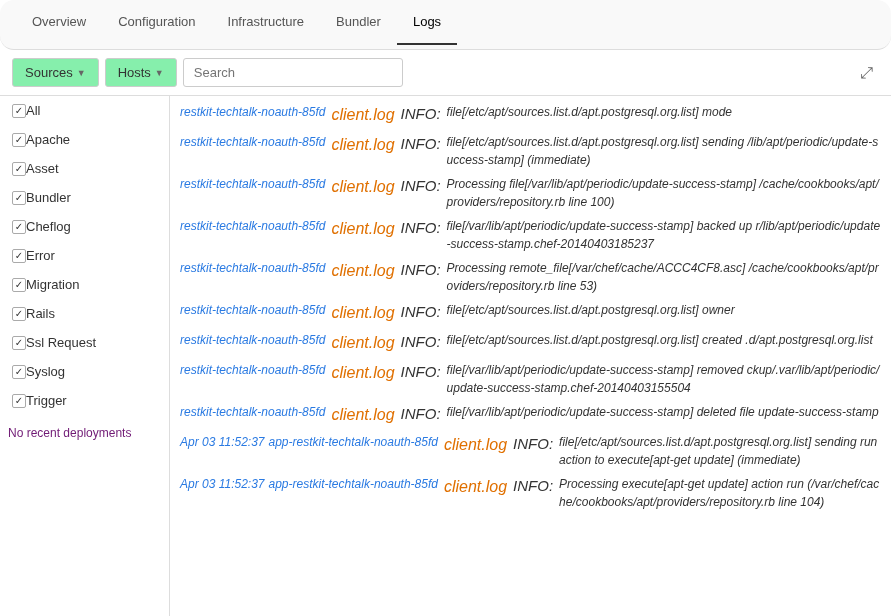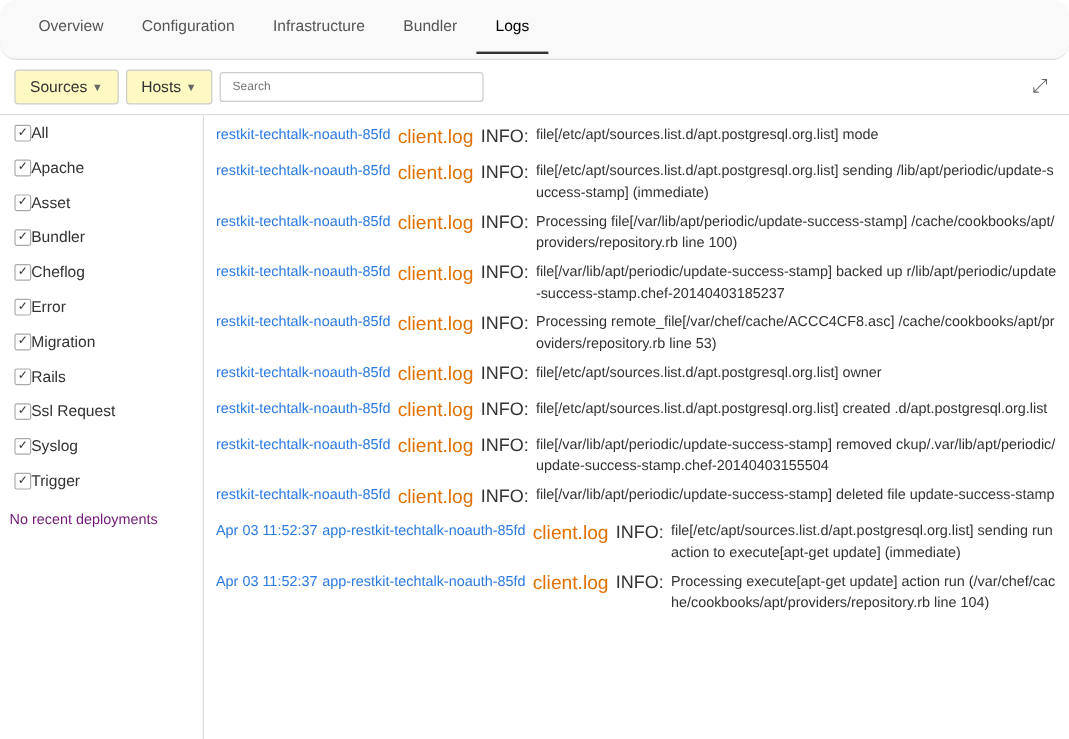--- a/index.html
+++ b/index.html
@@ -48,38 +48,38 @@
       gap: 0;
       position: relative;
     }
 
     .toolbar-btn {
       display: flex;
       align-items: center;
       gap: 4px;
       padding: 6px 12px;
       border: 1px solid #ccc;
-      background: #fef9c3;
+      background: #86efac;
       cursor: pointer;
       font-size: 13px;
       color: #333;
       border-radius: 3px;
       margin-right: 6px;
     }
 
     .caret {
       font-size: 9px;
       color: #666;
     }
 
     .search-input {
       padding: 6px 10px;
       border: 1px solid #ccc;
       border-radius: 3px;
-      font-size: 10px;
+      font-size: 13px;
       width: 220px;
       color: #999;
       outline: none;
     }
 
     .expand-btn {
       margin-left: auto;
       background: none;
       border: none;
       cursor: pointer;
@@ -143,20 +143,21 @@
       font-size: 12px;
       line-height: 1.4;
     }
 
     
     .log-content {
       flex: 1;
       overflow-y: auto;
       padding: 4px 0;
       background: #fff;
+      font-style: italic;
     }
 
     .log-entry {
       display: flex;
       padding: 3px 10px;
       font-size: 12px;
       line-height: 1.5;
       flex-wrap: wrap;
       gap: 2px;
       border-bottom: none;

